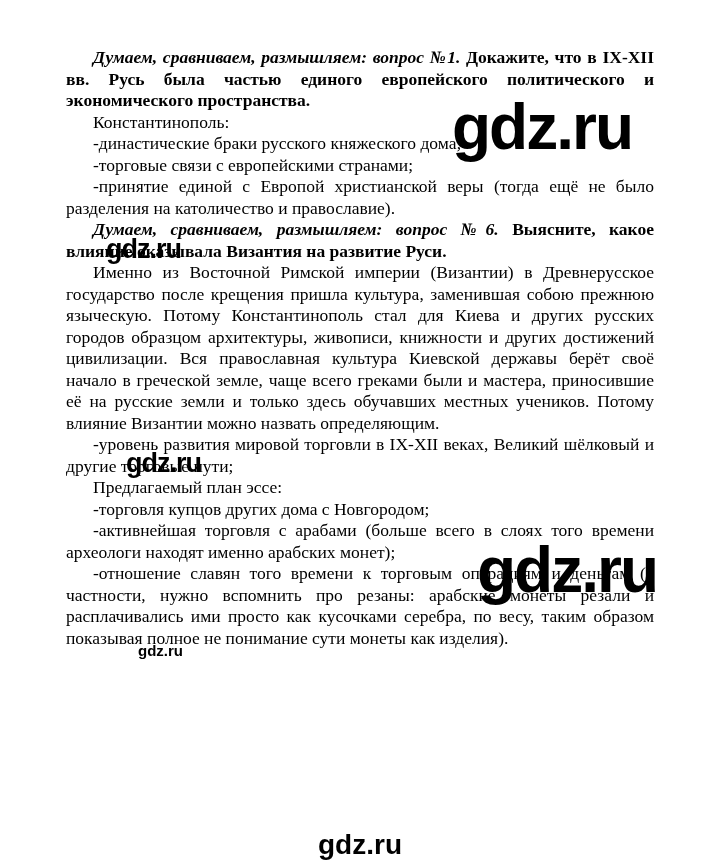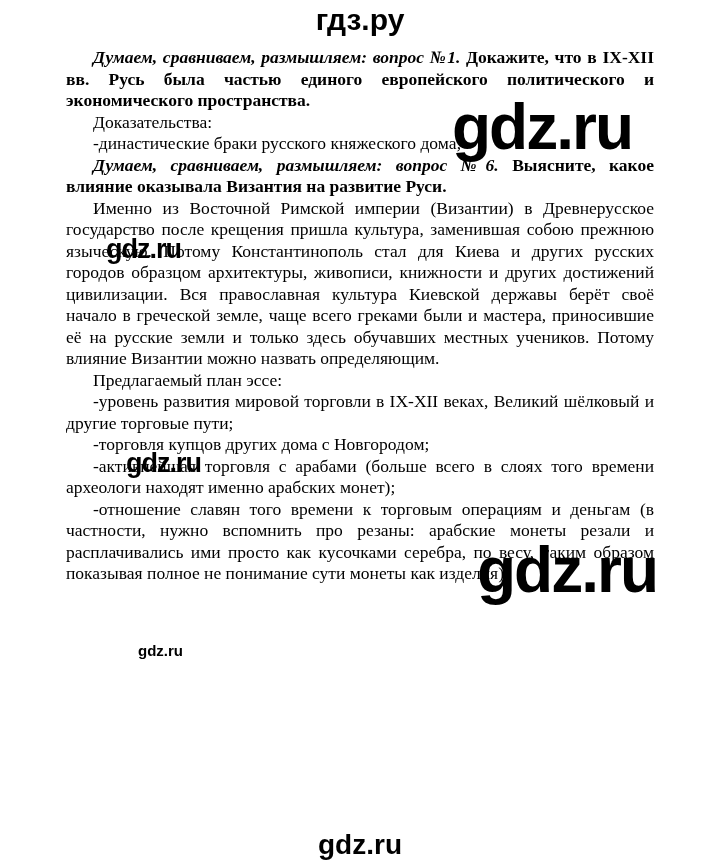--- a/index.html
+++ b/index.html
@@ -58,30 +58,31 @@
     z-index: 5;
   }
   .watermark.large { font-size: 64px; letter-spacing: -2px; }
   .watermark.small { font-size: 27px; letter-spacing: -1px; }
   .watermark.tiny  { font-size: 15px; letter-spacing: 0px; }
 </style>
 </head>
 <body>
 
 <div class="page" id="page-root">
-  <div class="site-header">гдз.ру</div>
 
   <div class="doc" id="doc-body">
       <p class="question"><span class="lead">Думаем, сравниваем, размышляем: вопрос №1.</span> Докажите, что в IX-XII вв. Русь была частью единого европейского политического и экономического пространства.</p>
-      <p class="body-para">Доказательства:</p>
+      <p class="body-para">Константинополь:</p>
       <p class="body-para">-династические браки русского княжеского дома;</p>
+      <p class="body-para">-торговые связи с европейскими странами;</p>
+      <p class="body-para">-принятие единой с Европой христианской веры (тогда ещё не было разделения на католичество и православие).</p>
       <p class="question"><span class="lead">Думаем, сравниваем, размышляем: вопрос №6.</span> Выясните, какое влияние оказывала Византия на развитие Руси.</p>
       <p class="body-para">Именно из Восточной Римской империи (Византии) в Древнерусское государство после крещения пришла культура, заменившая собою прежнюю языческую. Потому Константинополь стал для Киева и других русских городов образцом архитектуры, живописи, книжности и других достижений цивилизации. Вся православная культура Киевской державы берёт своё начало в греческой земле, чаще всего греками были и мастера, приносившие её на русские земли и только здесь обучавших местных учеников. Потому влияние Византии можно назвать определяющим.</p>
+      <p class="body-para">-уровень развития мировой торговли в IX-XII веках, Великий шёлковый и другие торговые пути;</p>
       <p class="body-para">Предлагаемый план эссе:</p>
-      <p class="body-para">-уровень развития мировой торговли в IX-XII веках, Великий шёлковый и другие торговые пути;</p>
       <p class="body-para">-торговля купцов других дома с Новгородом;</p>
       <p class="body-para">-активнейшая торговля с арабами (больше всего в слоях того времени археологи находят именно арабских монет);</p>
       <p class="body-para">-отношение славян того времени к торговым операциям и деньгам (в частности, нужно вспомнить про резаны: арабские монеты резали и расплачивались ими просто как кусочками серебра, по весу, таким образом показывая полное не понимание сути монеты как изделия).</p>
     </div>
 
   <div class="site-footer">gdz.ru</div>
 <div class="watermark large" style="left: 452px; top: 95px;">gdz.ru</div>
     <div class="watermark small" style="left: 106px; top: 236px;">gdz.ru</div>
     <div class="watermark small" style="left: 126px; top: 450px;">gdz.ru</div>
     <div class="watermark large" style="left: 477px; top: 538px;">gdz.ru</div>

